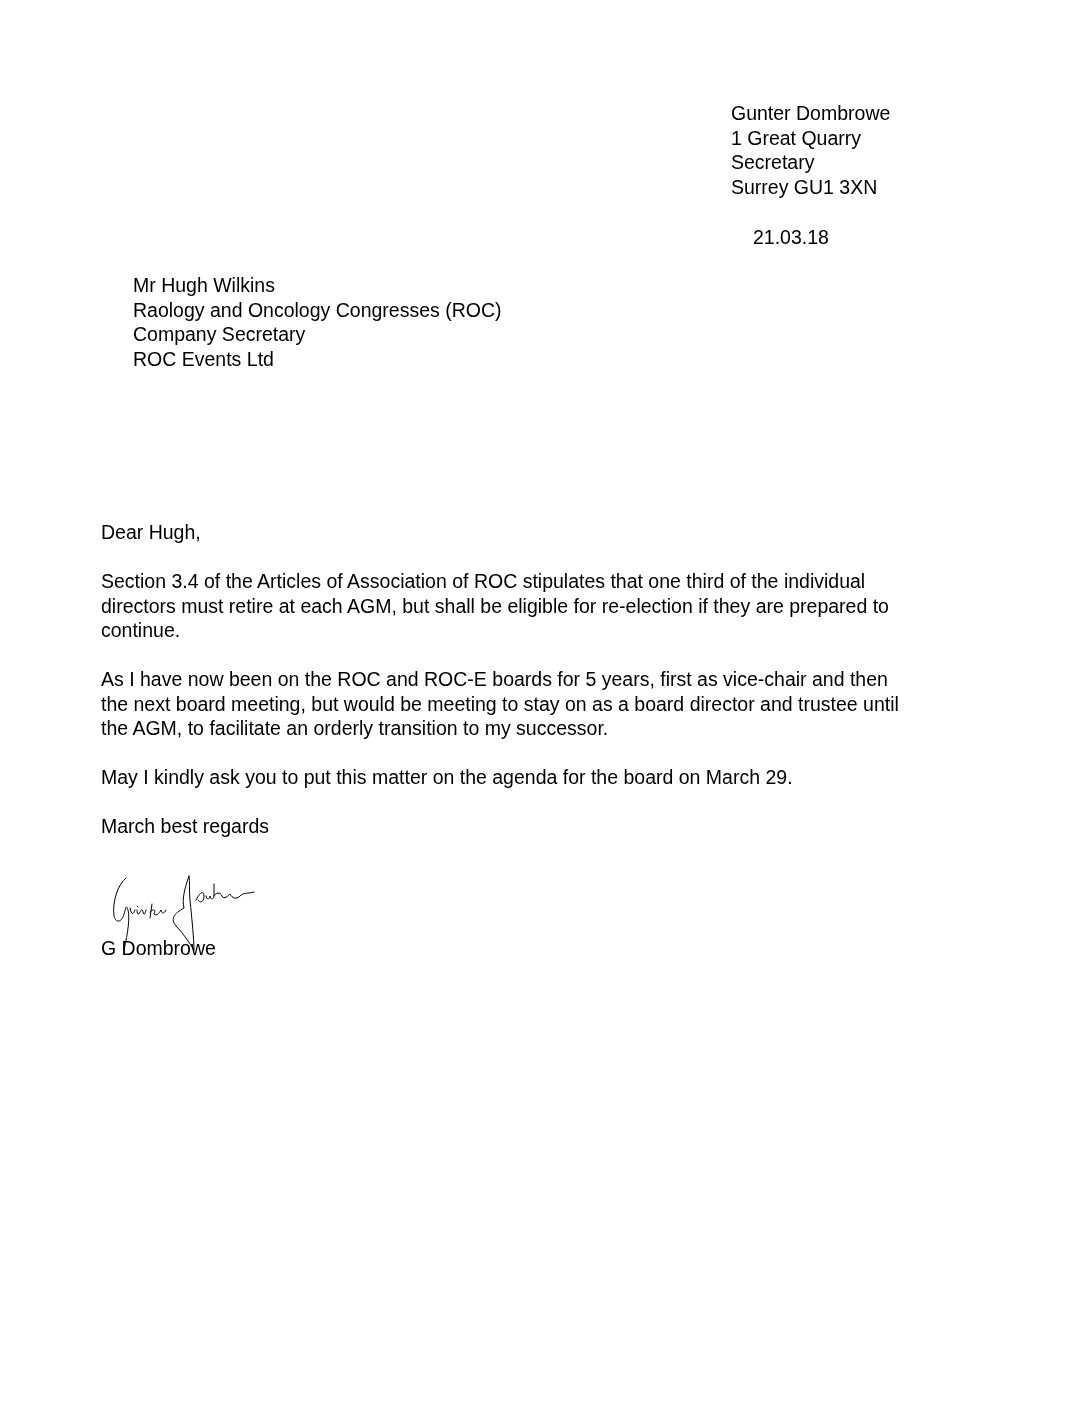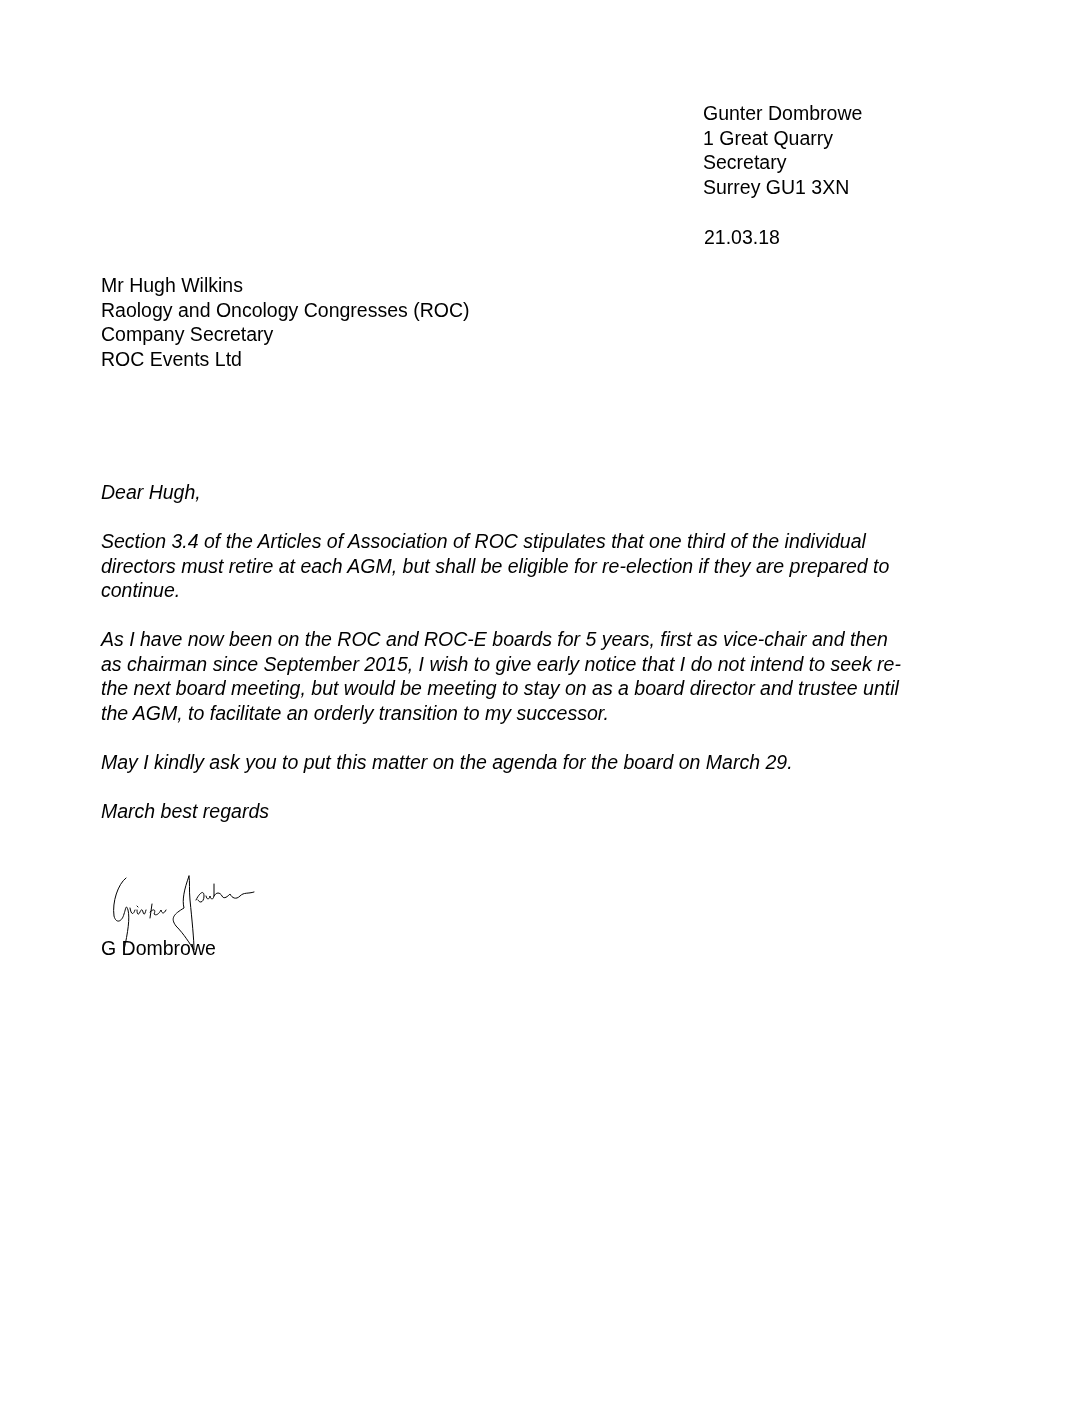--- a/index.html
+++ b/index.html
@@ -11,45 +11,44 @@
       width: 1088px;
       height: 1408px;
       position: relative;
       overflow: hidden;
       font-family: "Liberation Sans", sans-serif;
       color: #000000;
       font-size: 19.5px;
     }
     .sender {
       position: absolute;
-      left: 703px;
+      left: 731px;
       top: 101px;
       line-height: 24.5px;
     }
     .sender div { white-space: nowrap; }
     .date {
       position: absolute;
-      left: 704px;
+      left: 753px;
       top: 225px;
       line-height: 24.5px;
     }
     .recipient {
       position: absolute;
       left: 101px;
       top: 273px;
       line-height: 24.5px;
     }
-    .recipient div { white-space: nowrap; }
+    .recipient div { white-space: nowrap; margin-left: 32px; }
     .body {
       position: absolute;
       left: 101px;
-      top: 480px;
+      top: 520px;
       width: 900px;
       line-height: 24.5px;
-      font-style: italic;
     }
     .body p {
       margin: 0 0 24.5px 0;
     }
     .line { display: block; white-space: nowrap; }
     .closing { margin: 0; }
     .signature {
       position: absolute;
       left: 104px;
       top: 870px;
@@ -87,21 +86,20 @@
   <p>Dear Hugh,</p>
 
   <p>
     <span class="line">Section 3.4 of the Articles of Association of ROC stipulates that one third of the individual</span>
     <span class="line">directors must retire at each AGM, but shall be eligible for re-election if they are prepared to</span>
     <span class="line">continue.</span>
   </p>
 
   <p>
     <span class="line">As I have now been on the ROC and ROC-E boards for 5 years, first as vice-chair and then</span>
-    <span class="line">as chairman since September 2015, I wish to give early notice that I do not intend to seek re-</span>
     <span class="line">the next board meeting, but would be meeting to stay on as a board director and trustee until</span>
     <span class="line">the AGM, to facilitate an orderly transition to my successor.</span>
   </p>
 
   <p>
     <span class="line">May I kindly ask you to put this matter on the agenda for the board on March 29.</span>
   </p>
 
   <p class="closing">March best regards</p>
 </div>

